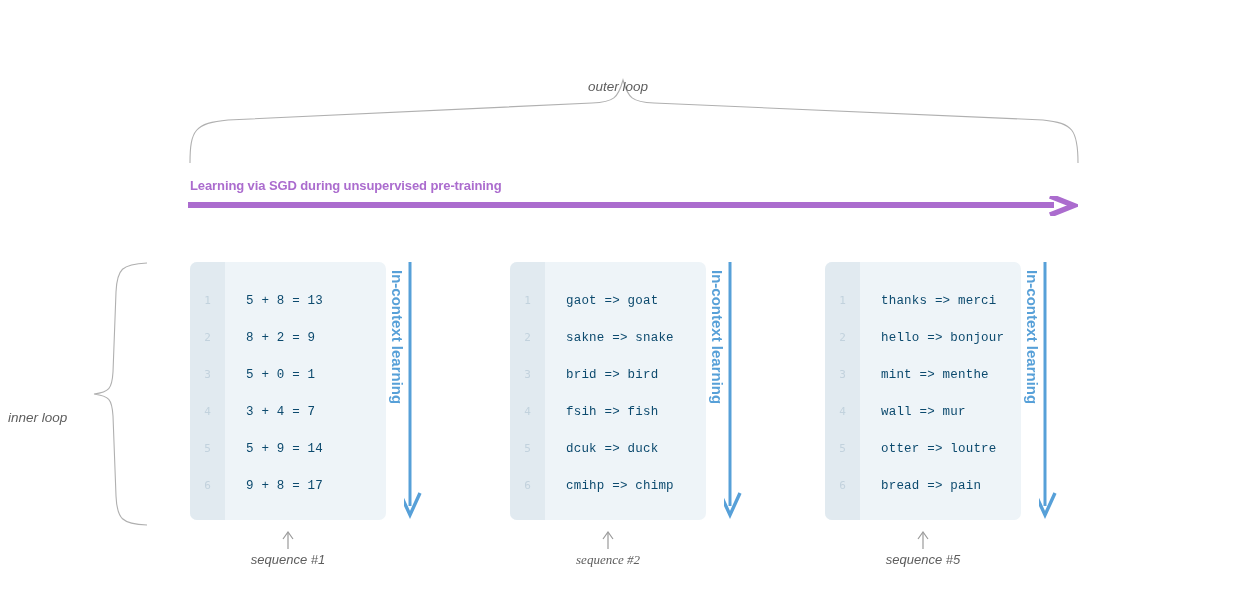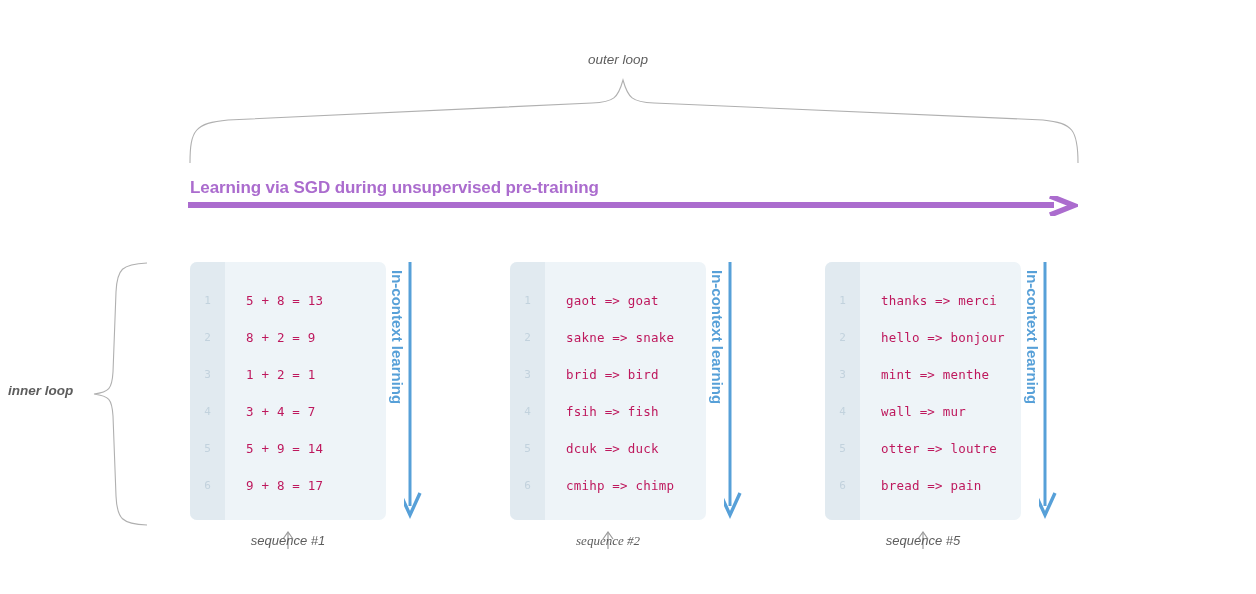--- a/index.html
+++ b/index.html
@@ -35,37 +35,37 @@
   }
 
   
   .caption {
     position: absolute;
     font-style: italic;
     font-size: 13.5px;
     color: #5d5d5d;
     white-space: nowrap;
     font-family: "Liberation Sans", sans-serif;
+    margin-top: 27px;
   }
   .caption-outer {
     left: 588px;
     top: 52px;
   }
   .caption-inner {
     left: 8px;
     top: 383px;
-    font-weight: bold;
   }
 
   
   .sgd-title {
     position: absolute;
     left: 190px;
     top: 178px;
-    font-size: 17px;
+    font-size: 13px;
     font-weight: bold;
     color: #a濃;
     color: #ab6cce;
     letter-spacing: -0.1px;
     white-space: nowrap;
   }
   .sgd-arrow {
     position: absolute;
     left: 188px;
     top: 196px;
@@ -110,23 +110,24 @@
   }
   .ln {
     width: 35px;
     text-align: center;
     color: #c2d2dd;
     font-size: 11px;
     flex: none;
   }
   .code-text {
     padding-left: 21px;
-    color: #be185d;
+    color: #0c4a6e;
     letter-spacing: 0.2px;
     white-space: nowrap;
+    font-family: Liberation Mono, monospace;
   }
 
   
   .icl {
     position: absolute;
     top: 0;
     width: 58px;
     height: 262px;
   }
   .icl-line {
@@ -149,21 +150,21 @@
     color: #57a0d8;
     white-space: nowrap;
     line-height: 26px;
     padding-left: 8px;
     box-sizing: border-box;
   }
 
   
   .seq-caption {
     position: absolute;
-    top: 533px;
+    top: 552px;
     width: 196px;
     text-align: center;
     font-style: italic;
     font-size: 13px;
     color: #5d5d5d;
   }
   .seq-uparrow {
     position: absolute;
     top: 531px;
     width: 196px;
@@ -210,21 +211,21 @@
         <div class="code-line">
           <span class="ln">1</span>
           <span class="code-text">5 + 8 = 13</span>
         </div>
         <div class="code-line">
           <span class="ln">2</span>
           <span class="code-text">8 + 2 = 9</span>
         </div>
         <div class="code-line">
           <span class="ln">3</span>
-          <span class="code-text">1 + 2 = 1</span>
+          <span class="code-text">5 + 0 = 1</span>
         </div>
         <div class="code-line">
           <span class="ln">4</span>
           <span class="code-text">3 + 4 = 7</span>
         </div>
         <div class="code-line">
           <span class="ln">5</span>
           <span class="code-text">5 + 9 = 14</span>
         </div>
         <div class="code-line">

